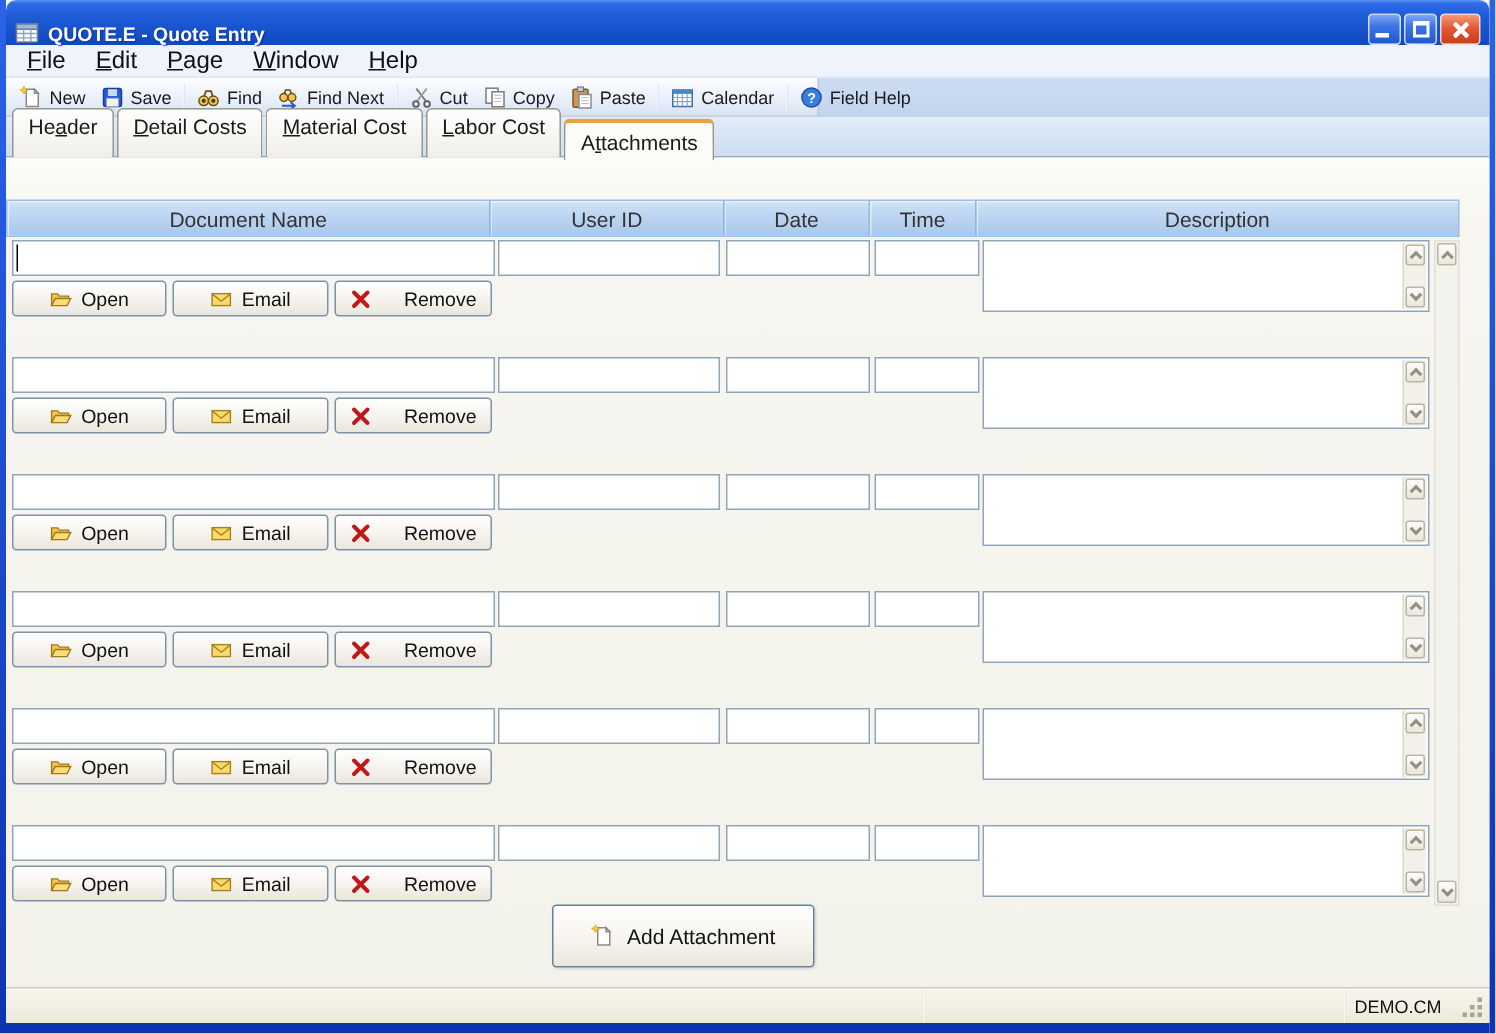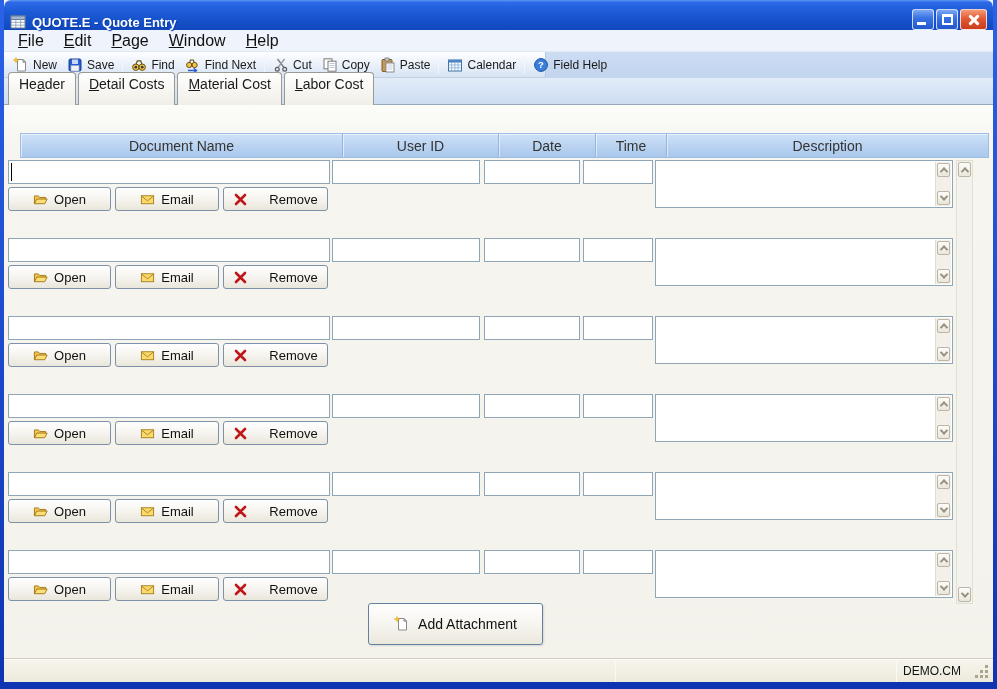--- a/index.html
+++ b/index.html
@@ -65,21 +65,21 @@
   .tab u{ text-decoration:underline; }
   .tab.active{
     z-index:3; height:28px; margin-bottom:-2px; padding-top:5px;
     background:#FBFBF7; border-color:#8E9A9A;
     border-top:3px solid #E8A33D; border-radius:4px 4px 0 0;
   }
 
   
   .content{ position:relative; height:553px; background:linear-gradient(180deg,#FCFCF9 0%,#F6F5EF 8%,#F3F2EB 100%); }
 
-  .grid-header{ position:absolute; left:16px; top:28px; width:969px; height:25px; display:flex;
+  .grid-header{ position:absolute; left:0; top:28px; width:969px; height:25px; display:flex;
     background:linear-gradient(180deg,#CFE2F8 0%,#B9D2F0 55%,#A9C8EC 100%);
     border:1px solid #9FBDE4; }
   .gh-cell{ height:100%; display:flex; align-items:center; justify-content:center;
     font-size:14px; color:#333; border-right:1px solid #93B5DF; box-shadow:inset 1px 1px 0 rgba(255,255,255,.55); }
   .gh-doc{ width:322px; } .gh-user{ width:156px; } .gh-date{ width:97px; } .gh-time{ width:71px; } .gh-desc{ flex:1; border-right:none; }
 
   .att-row{ position:absolute; left:4px; width:969px; height:78px; }
   .fld{ position:absolute; top:0; height:24px; border:1px solid #8FA5B8; background:#fff; font:13px "Liberation Sans",sans-serif; padding:2px 4px; outline:none; }
   .fld.doc{ left:0; width:322px; }
   .fld.user{ left:324px; width:148px; }
@@ -247,20 +247,21 @@
         <span>Field Help</span>
       </span>
     </div>
   </div>
 
   <div class="tabstrip">
     <span class="tab"><span>He</span><u>a</u><span>der</span></span>
     <span class="tab"><span></span><u>D</u><span>etail Costs</span></span>
     <span class="tab"><span></span><u>M</u><span>aterial Cost</span></span>
     <span class="tab"><span></span><u>L</u><span>abor Cost</span></span>
+    <span class="tab active"><span>A</span><u>t</u><span>tachments</span></span>
   </div>
 
   <div class="content">
     <div class="grid-header">
       <div class="gh-cell gh-doc">Document Name</div>
       <div class="gh-cell gh-user">User ID</div>
       <div class="gh-cell gh-date">Date</div>
       <div class="gh-cell gh-time">Time</div>
       <div class="gh-cell gh-desc">Description</div>
     </div>

